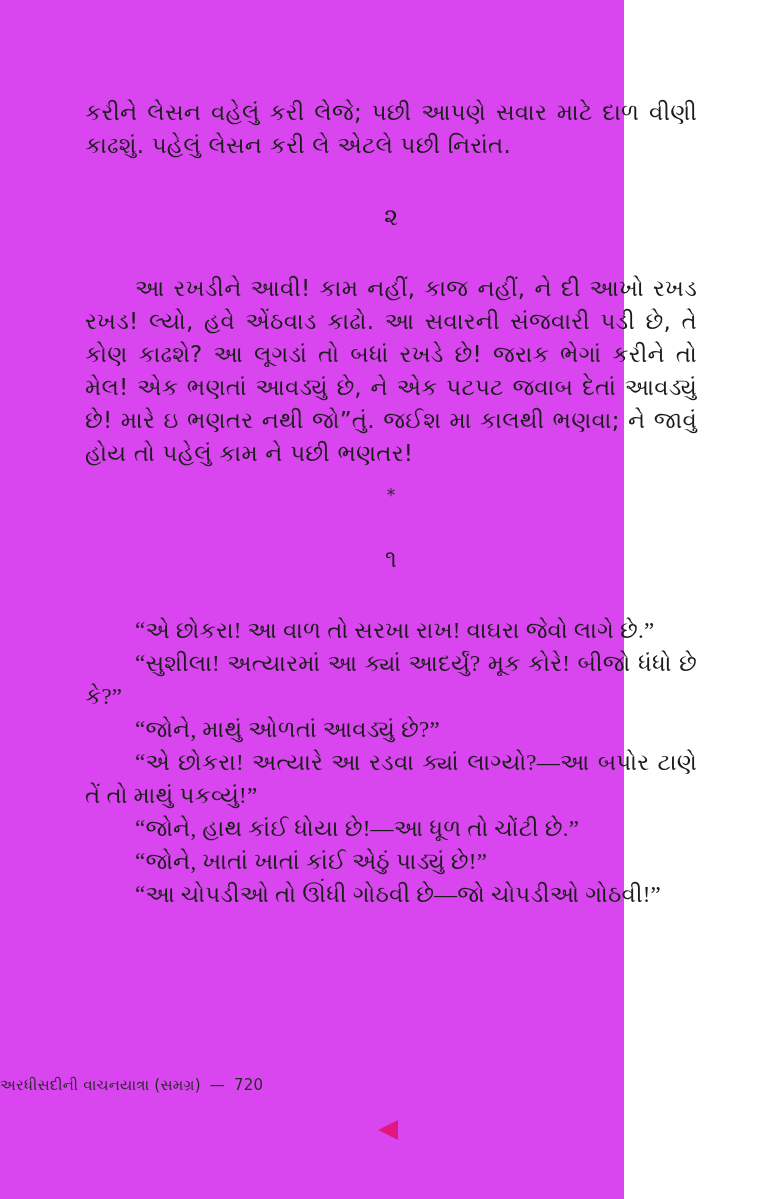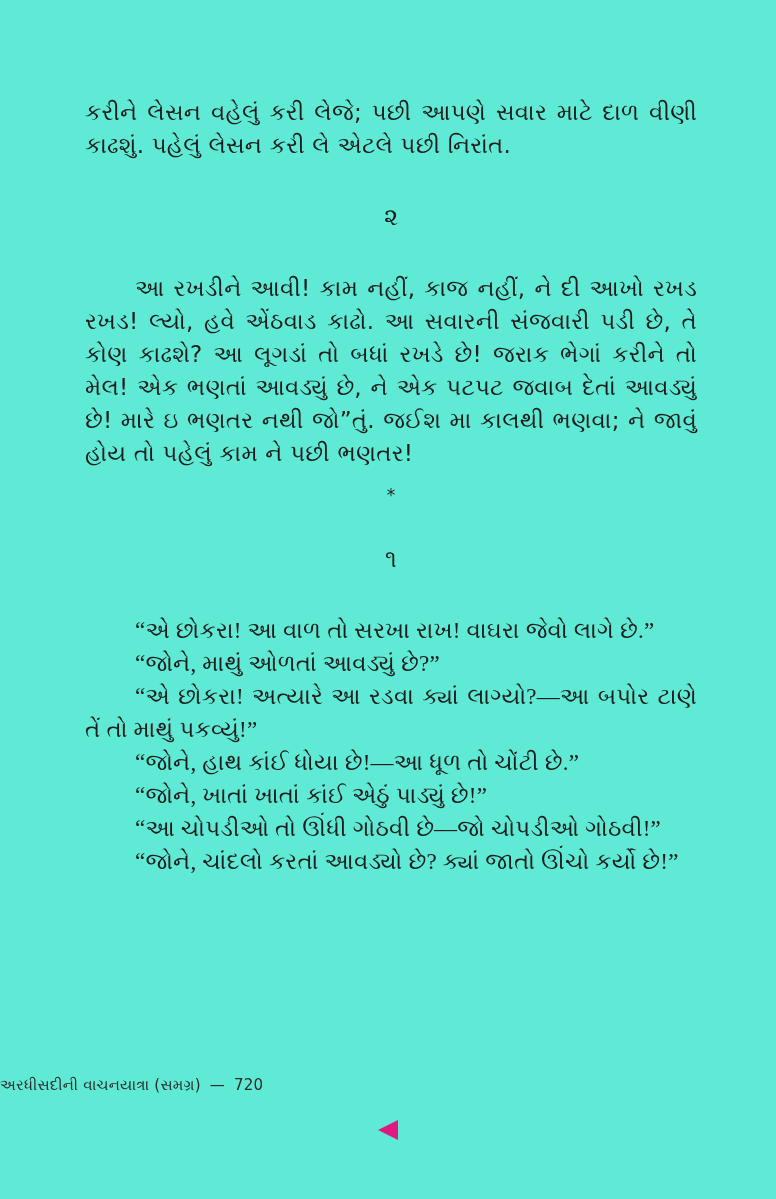--- a/index.html
+++ b/index.html
@@ -5,22 +5,22 @@
   html, body { margin: 0; padding: 0; }
   body {
     width: 776px; height: 1199px;
     background: #ffffff;
     font-family: "DejaVu Sans", sans-serif;
     color: #1c1c1c;
     overflow: hidden;
   }
   .page {
     position: relative;
-    width: 776px; height: 1199px;
-    background: #5eead4;
+    width: 624px; height: 1199px;
+    background: #d946ef;
   }
   .content {
     position: absolute;
     left: 85px; top: 96px;
     width: 612px;
   }
   p.body-text {
     margin: 0;
     font-size: 23px;
     line-height: 33px;
@@ -73,26 +73,26 @@
 
     <div class="section-heading">૨</div>
 
     <p class="body-text indent">આ રખડીને આવી! કામ નહીં, કાજ નહીં, ને દી આખો રખડ રખડ! લ્યો, હવે એંઠવાડ કાઢો. આ સવારની સંજવારી પડી છે, તે કોણ કાઢશે? આ લૂગડાં તો બધાં રખડે છે! જરાક ભેગાં કરીને તો મેલ! એક ભણતાં આવડ્યું છે, ને એક પટપટ જવાબ દેતાં આવડ્યું છે! મારે ઇ ભણતર નથી જો”તું. જઈશ મા કાલથી ભણવા; ને જાવું હોય તો પહેલું કામ ને પછી ભણતર!</p>
 
     <div class="separator-star">*</div>
 
     <div class="section-heading">૧</div>
 
     <p class="body-text indent dialogue">“એ છોકરા! આ વાળ તો સરખા રાખ! વાઘરા જેવો લાગે છે.”</p>
+    <p class="body-text indent dialogue">“સુશીલા! અત્યારમાં આ ક્યાં આદર્યું? મૂક કોરે! બીજો ધંધો છે કે?”</p>
     <p class="body-text indent dialogue">“જોને, માથું ઓળતાં આવડ્યું છે?”</p>
     <p class="body-text indent dialogue">“એ છોકરા! અત્યારે આ રડવા ક્યાં લાગ્યો?—આ બપોર ટાણે તેં તો માથું પકવ્યું!”</p>
     <p class="body-text indent dialogue">“જોને, હાથ કાંઈ ધોયા છે!—આ ધૂળ તો ચોંટી છે.”</p>
     <p class="body-text indent dialogue">“જોને, ખાતાં ખાતાં કાંઈ એઠું પાડ્યું છે!”</p>
     <p class="body-text indent dialogue">“આ ચોપડીઓ તો ઊંધી ગોઠવી છે—જો ચોપડીઓ ગોઠવી!”</p>
-    <p class="body-text indent dialogue">“જોને, ચાંદલો કરતાં આવડ્યો છે? ક્યાં જાતો ઊંચો કર્યો છે!”</p>
 
   </div>
 
   <div class="footer">
     <span>અરધીસદીની વાચનયાત્રા (સમગ્ર)</span>
     <span class="dash">—</span>
     <span>720</span>
   </div>
 
   <div class="nav-arrow"></div>

